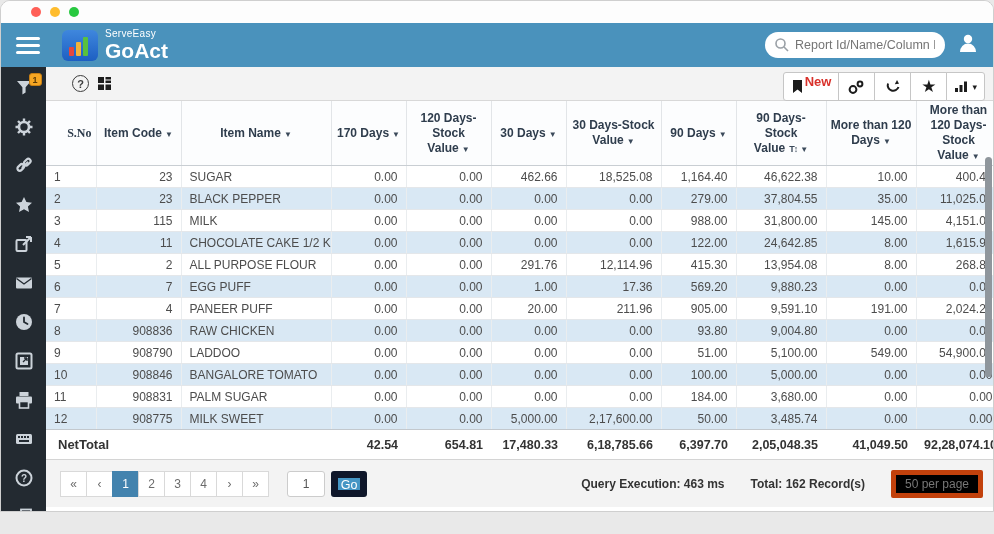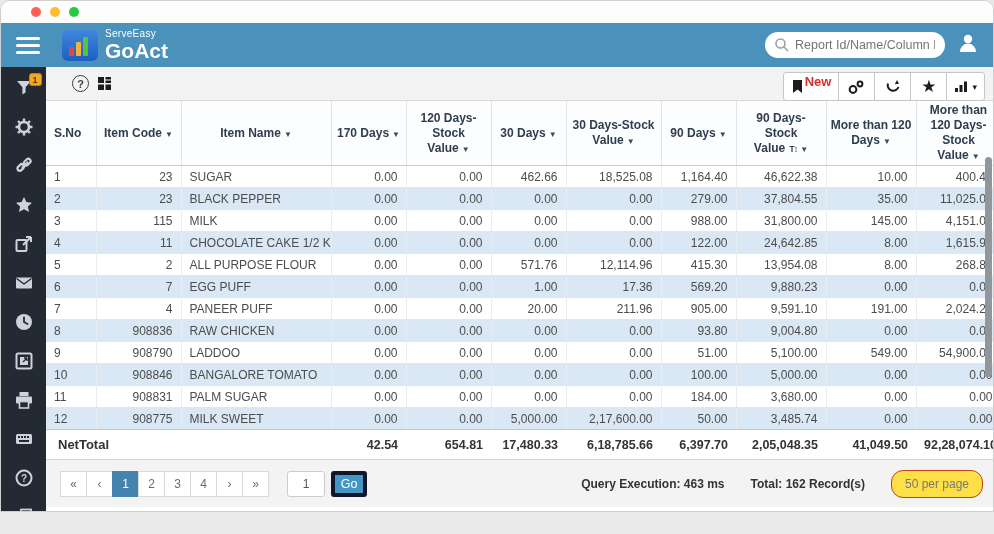--- a/index.html
+++ b/index.html
@@ -61,21 +61,21 @@
   .newlbl { color:#d9312b; font-size:13px; font-weight:bold; margin:-10px 0 0 1px; }
   .star-glyph { font-size:17px; color:#1c1c1c; line-height:1; }
   .chart-caret { font-size:9px; color:#1c1c1c; margin-left:4px; }
 
   
   .grid-clip { width:949px; height:328px; overflow:hidden; }
   table.grid, table.nettotal { table-layout:fixed; width:955px; border-collapse:collapse; }
   table.grid thead th { height:55px; background:#fcfdfe; border-bottom:1px solid #c9ced3;
         border-right:1px solid #e2e5e8; font-size:12px; font-weight:bold; color:#2f3d4d;
         padding:2px 4px; line-height:1.25; text-align:center; vertical-align:middle; overflow:hidden; }
-  table.grid thead th.left { text-align:left; padding-left:8px; }
+  table.grid thead th.left { text-align:right; padding-left:8px;font-family:Liberation Serif, serif; }
   .caret { font-size:8px; color:#3b4a5a; margin-left:3px; }
   .xsort { font-size:9px; color:#3b4a5a; margin-left:4px; letter-spacing:-1px; }
   table.grid tbody td { height:22px; border-bottom:1px solid #e4e7ea; border-right:1px solid #eaedef;
         font-size:12px; color:#4c4c4c; padding:0 8px; white-space:nowrap; overflow:hidden; }
   table.grid tbody tr:nth-child(even) { background:#d9e8f4; }
   td.num, th.num { text-align:right; }
   td.txt { text-align:left; }
 
   table.nettotal td { height:30px; border-top:1px solid #c3c8cd; border-bottom:1px solid #d4d4d4;
         font-size:12.5px; font-weight:bold; color:#333; padding:0 8px; white-space:nowrap; overflow:hidden;
@@ -88,25 +88,25 @@
 
   
   .footer { height:47px; background:#f3f3f3; display:flex; align-items:center; padding:0 10px 0 15px; }
   .pager { display:flex; }
   .pbtn { min-width:27px; height:26px; background:#fff; border:1px solid #d9d9d9; margin-left:-1px;
           font-size:12px; color:#6b6b6b; display:flex; align-items:center; justify-content:center;
           cursor:pointer; padding:0 8px; }
   .pbtn.active { background:#4383ae; border-color:#4383ae; color:#fff; }
   .goto { margin-left:18px; width:38px; height:26px; border:1px solid #ccc; border-radius:3px;
           text-align:center; font-size:12px; color:#555; font-family:"Liberation Sans",sans-serif; }
-  .gobtn { margin-left:6px; width:36px; height:26px; background:#4596c5; border:4px solid #0f172a;
+  .gobtn { margin-left:6px; width:36px; height:26px; background:#4596c5; border:7px solid #0f172a;
            border-radius:3px; color:#fff; font-size:12.5px; cursor:pointer; font-family:"Liberation Sans",sans-serif; }
   .stats { margin-left:auto; display:flex; align-items:center; gap:26px; }
   .stat { font-size:12px; font-weight:bold; color:#333; }
-  .perpage { width:92px; height:28px; background:#fde047; border:1px solid #c2410c; border-radius:12px;
+  .perpage { width:92px; height:28px; background:#000000; border:5px solid #c2410c; border-radius:2px;
              font-size:12px; color:#777; display:flex; align-items:center; justify-content:center; cursor:pointer; }
   .bottomfill { height:20px; background:#fff; }
 </style>
 </head>
 <body>
 
 <div class="window">
 
   <div class="titlebar">
     <div class="dot red"></div>
@@ -379,21 +379,21 @@
                 <td class="num">24,642.85</td>
                 <td class="num">8.00</td>
                 <td class="num">1,615.90</td>
               </tr>
               <tr>
                 <td class="txt">5</td>
                 <td class="num">2</td>
                 <td class="txt">ALL PURPOSE FLOUR</td>
                 <td class="num">0.00</td>
                 <td class="num">0.00</td>
-                <td class="num">571.76</td>
+                <td class="num">291.76</td>
                 <td class="num">12,114.96</td>
                 <td class="num">415.30</td>
                 <td class="num">13,954.08</td>
                 <td class="num">8.00</td>
                 <td class="num">268.80</td>
               </tr>
               <tr>
                 <td class="txt">6</td>
                 <td class="num">7</td>
                 <td class="txt">EGG PUFF</td>

